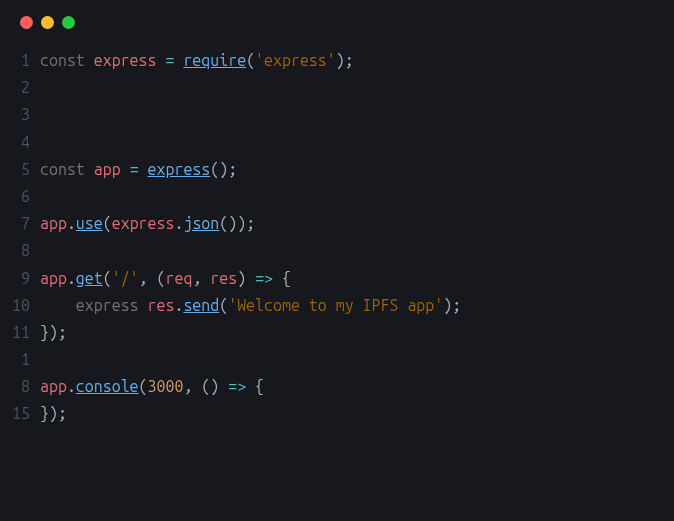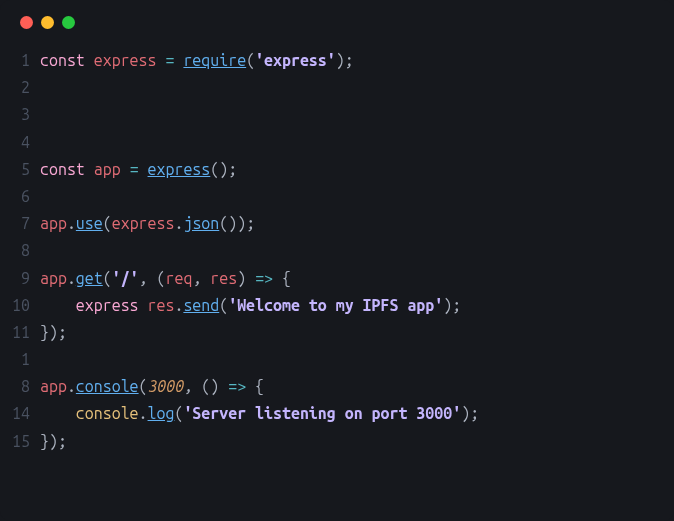--- a/index.html
+++ b/index.html
@@ -44,26 +44,26 @@
     width: 30px;
     text-align: right;
     color: #4a5261;
     padding-right: 10px;
     user-select: none;
     flex-shrink: 0;
   }
   .code {
     color: #c3c9d5;
   }
-  .kw  { color: #f9a8d4; text-align: center; }  
+  .kw  { color: #737373; text-align: center; }  
   .var { color: #e06c75; }  
   .fn  { color: #61afef; text-decoration: underline; }  
   .op  { color: #56b6c2; }  
-  .str { color: #c4b5fd; font-weight: bold; }  
-  .num { color: #d19a66; font-style: italic; }  
+  .str { color: #a16207; }  
+  .num { color: #d19a66; }  
   .pn  { color: #abb2bf; }  
   .id  { color: #e5c07b; }  
 </style>
 </head>
 <body>
 
 <div class="window">
   <div class="titlebar">
     <div class="dot red"></div>
     <div class="dot yellow"></div>
@@ -76,16 +76,15 @@
       <div class="line"><span class="gutter">4</span></div>
       <div class="line"><span class="gutter">5</span><span class="code"><span class="kw">const </span><span class="var">app</span><span class="pn"> </span><span class="op">=</span><span class="pn"> </span><span class="fn">express</span><span class="pn">()</span><span class="pn">;</span></span></div>
       <div class="line"><span class="gutter">6</span><span class="code"></span></div>
       <div class="line"><span class="gutter">7</span><span class="code"><span class="var">app</span><span class="pn">.</span><span class="fn">use</span><span class="pn">(</span><span class="var">express</span><span class="pn">.</span><span class="fn">json</span><span class="pn">())</span><span class="pn">;</span></span></div>
       <div class="line"><span class="gutter">8</span><span class="code"></span></div>
       <div class="line"><span class="gutter">9</span><span class="code"><span class="var">app</span><span class="pn">.</span><span class="fn">get</span><span class="pn">(</span><span class="str">'/'</span><span class="pn">, (</span><span class="var">req</span><span class="pn">, </span><span class="var">res</span><span class="pn">) </span><span class="op">=&gt;</span><span class="pn"> {</span></span></div>
       <div class="line"><span class="gutter">10</span><span class="code"><span class="pn">    </span><span class="kw">express </span><span class="var">res</span><span class="pn">.</span><span class="fn">send</span><span class="pn">(</span><span class="str">'Welcome to my IPFS app'</span><span class="pn">)</span><span class="pn">;</span></span></div>
       <div class="line"><span class="gutter">11</span><span class="code"><span class="pn">})</span><span class="pn">;</span></span></div>
       <div class="line"><span class="gutter">1</span><span class="code"></span></div>
       <div class="line"><span class="gutter">8</span><span class="code"><span class="var">app</span><span class="pn">.</span><span class="fn">console</span><span class="pn">(</span><span class="num">3000</span><span class="pn">, () </span><span class="op">=&gt;</span><span class="pn"> {</span></span></div>
-      <div class="line"><span class="gutter">14</span><span class="code"><span class="pn">    </span><span class="id">console</span><span class="pn">.</span><span class="fn">log</span><span class="pn">(</span><span class="str">'Server listening on port 3000'</span><span class="pn">)</span><span class="pn">;</span></span></div>
       <div class="line"><span class="gutter">15</span><span class="code"><span class="pn">})</span><span class="pn">;</span></span></div>
     </div>
 </div>
 
 </body></html>

